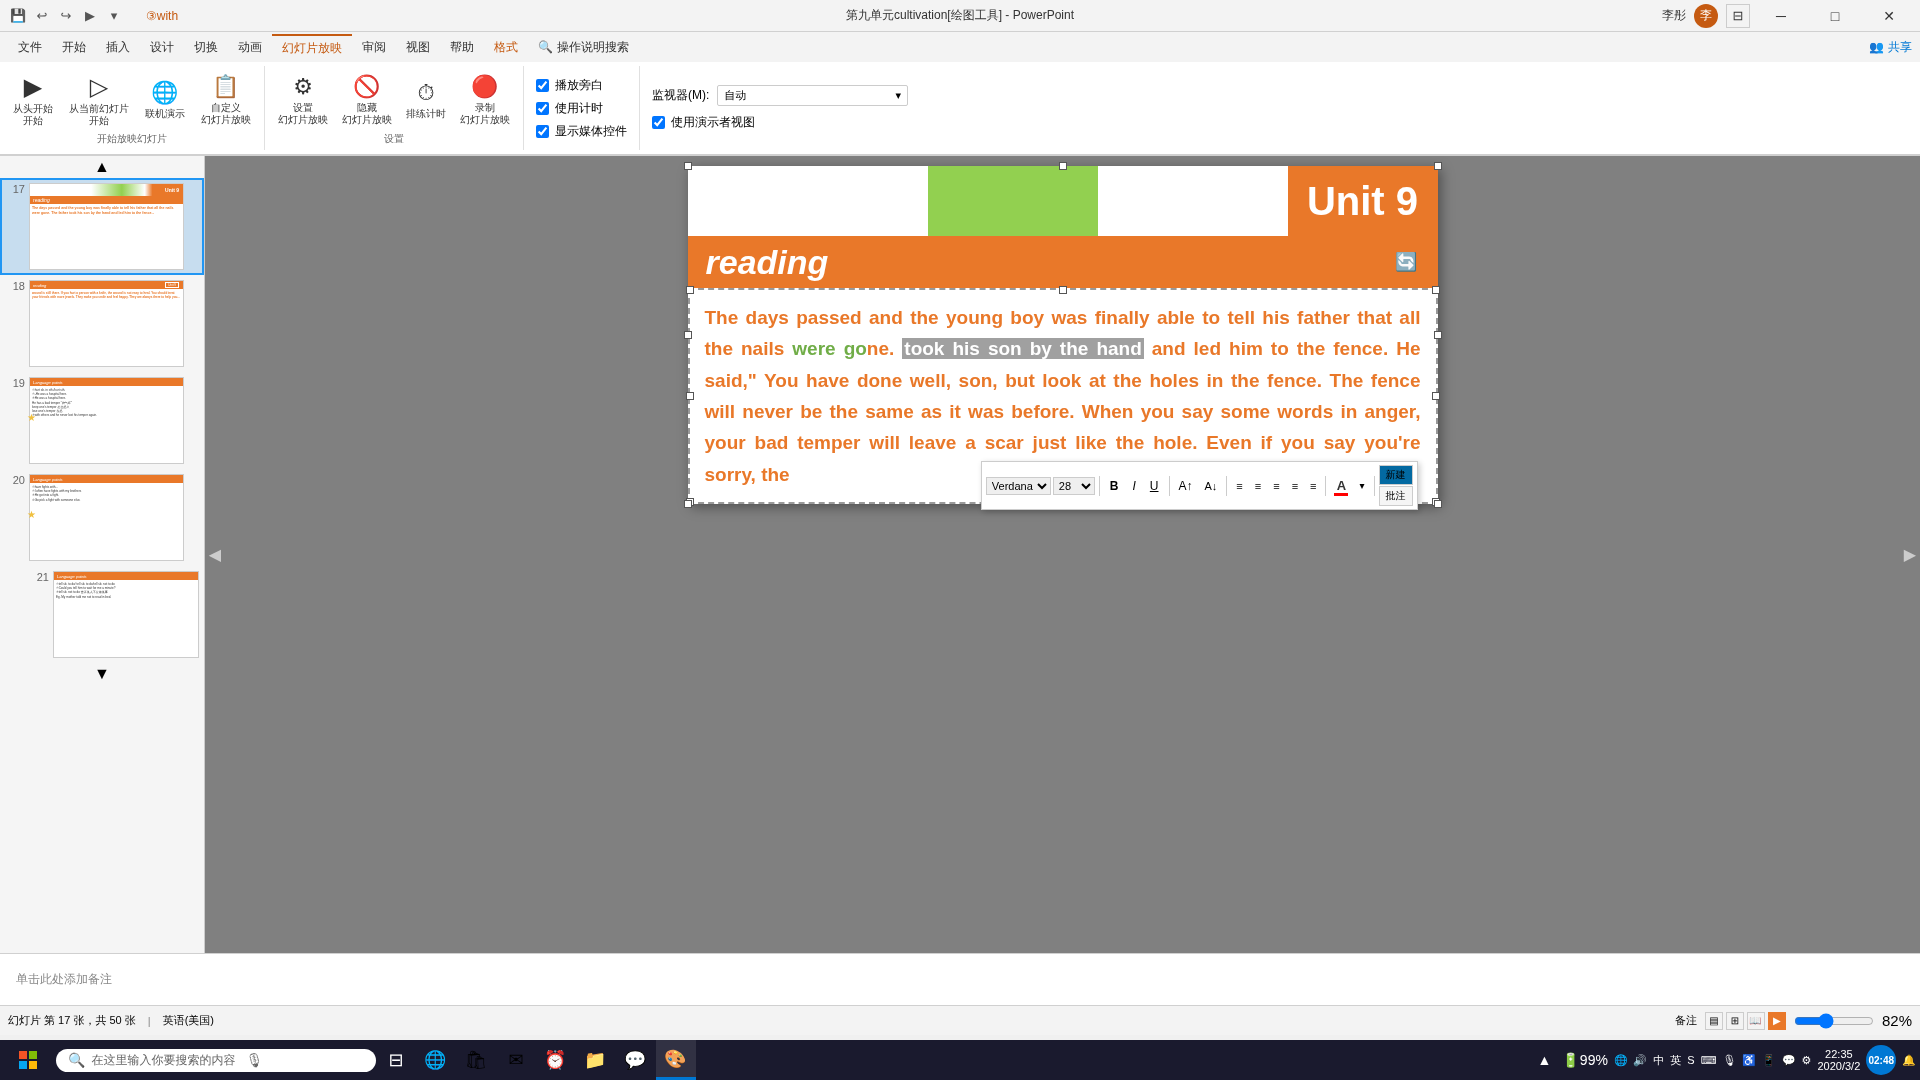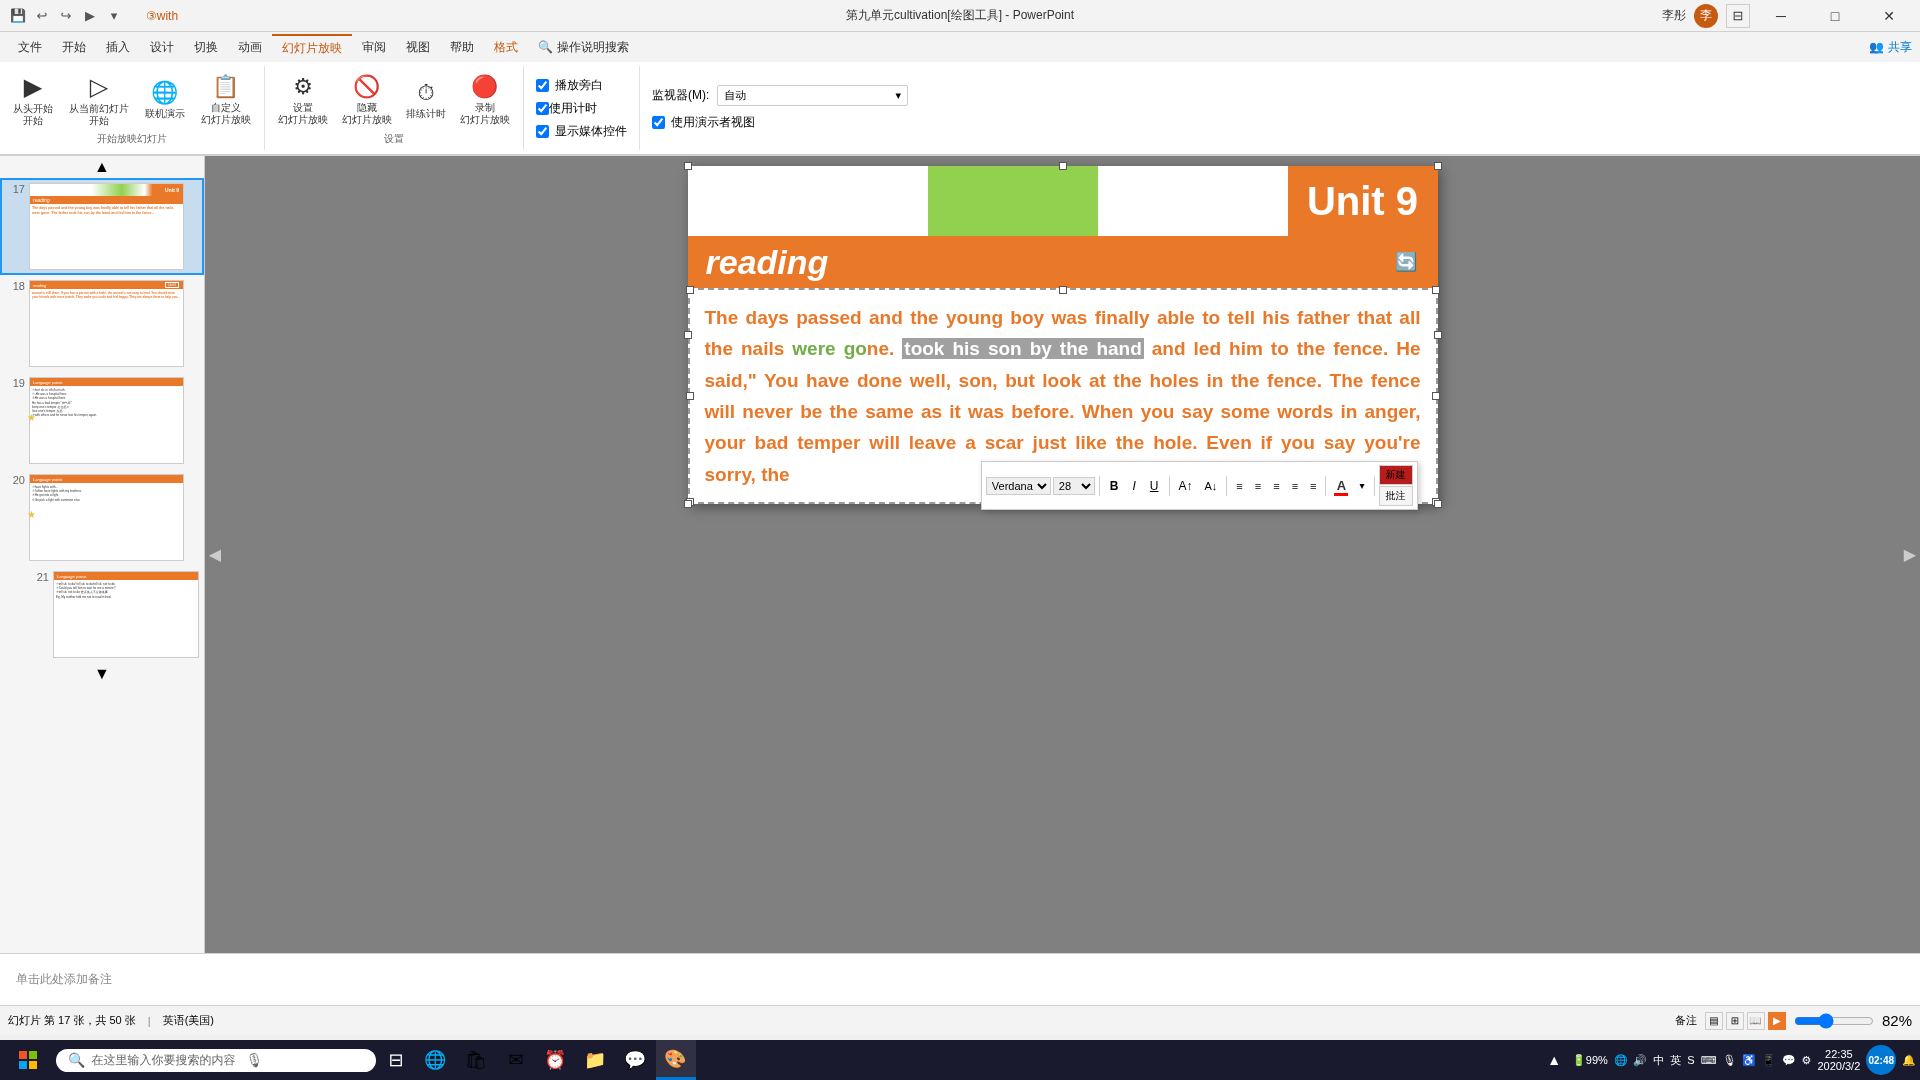--- a/index.html
+++ b/index.html
@@ -122,21 +122,21 @@
       </div>
     </div>
     <div style="font-size:10px;color:#666;margin-top:2px;">设置</div>
   </div>
 
   <div style="display:flex;flex-direction:column;border-right:1px solid #e0e0e0;padding:8px 12px;justify-content:center;gap:6px;">
     <label style="display:flex;align-items:center;gap:6px;font-size:12px;cursor:pointer;">
       <input type="checkbox" checked="" style=""> 
         <span>播放旁白</span>
     </label>
-    <label style="display:flex;align-items:center;font-size:12px;cursor:pointer;">
+    <label style="display:flex;align-items:center;gap:6px;font-size:12px;cursor:pointer;">
       <input type="checkbox" checked="" style=""> 
         <span>使用计时</span>
     </label>
     <label style="display:flex;align-items:center;gap:6px;font-size:12px;cursor:pointer;">
       <input type="checkbox" checked="" style=""> 
         <span>显示媒体控件</span>
     </label>
   </div>
 
   <div style="display:flex;flex-direction:column;padding:8px 12px;justify-content:center;gap:8px;min-width:280px;">
@@ -316,21 +316,21 @@
         <button style="padding:2px 4px;border:1px solid transparent;cursor:pointer;background:none;font-size:11px;">≡</button>
         <button style="padding:2px 4px;border:1px solid transparent;cursor:pointer;background:none;font-size:11px;">≡</button>
         <div style="width:1px;height:20px;background:#ccc;margin:0 2px;"></div>
         <div style="position:relative;width:22px;height:22px;display:flex;align-items:center;justify-content:center;cursor:pointer;">
           <span style="font-size:13px;font-weight:bold;color:#333;">A</span>
           <div style="width:14px;height:3px;background:#ff0000;position:absolute;bottom:1px;"></div>
         </div>
         <button style="font-size:10px;padding:2px 4px;border:1px solid transparent;cursor:pointer;background:none;">▾</button>
         <div style="width:1px;height:20px;background:#ccc;margin:0 2px;"></div>
         <div style="display:flex;flex-direction:column;align-items:center;gap:1px;">
-          <button style="font-size:10px;padding:2px 6px;border:1px solid #ccc;cursor:pointer;background:#b91c1c;">新建</button>
+          <button style="font-size:10px;padding:2px 6px;border:1px solid #ccc;cursor:pointer;background:#0369a1;">新建</button>
           <button style="font-size:10px;padding:2px 6px;border:1px solid #ccc;cursor:pointer;background:#f5f5f5;">批注</button>
         </div>
       </div>
     </div>
 
   </div>
 
   <div style="width:20px;background:#808080;display:flex;align-items:center;justify-content:center;cursor:pointer;color:#ccc;">▶</div>
 </div>
 
@@ -383,21 +383,21 @@
     <div style="width:40px;height:40px;display:flex;align-items:center;justify-content:center;cursor:pointer;font-size:18px;">⏰</div>
     <div style="width:40px;height:40px;display:flex;align-items:center;justify-content:center;cursor:pointer;font-size:18px;">📁</div>
     <div style="width:40px;height:40px;display:flex;align-items:center;justify-content:center;cursor:pointer;font-size:18px;">💬</div>
 
     <div style="width:40px;height:40px;display:flex;align-items:center;justify-content:center;cursor:pointer;font-size:18px;border-bottom:3px solid #0078d4;background:rgba(255,255,255,0.1);">🎨</div>
   </div>
 
   <div style="display:flex;align-items:center;gap:6px;color:white;">
 
     <div style="width:24px;height:24px;display:flex;align-items:center;justify-content:center;cursor:pointer;font-size:14px;">▲</div>
-    <div style="font-size:11px;cursor:pointer;">🔋99%</div>
+    <div style="font-size:14px;cursor:pointer;">🔋99%</div>
     <div style="font-size:11px;cursor:pointer;">🌐</div>
     <div style="font-size:11px;cursor:pointer;">🔊</div>
     <div style="font-size:11px;cursor:pointer;">中</div>
     <div style="font-size:11px;cursor:pointer;">英</div>
     <div style="font-size:11px;cursor:pointer;">S</div>
     <div style="font-size:11px;cursor:pointer;">⌨</div>
     <div style="font-size:11px;cursor:pointer;">🎙</div>
     <div style="font-size:11px;cursor:pointer;">♿</div>
     <div style="font-size:11px;cursor:pointer;">📱</div>
     <div style="font-size:11px;cursor:pointer;">💬</div>

